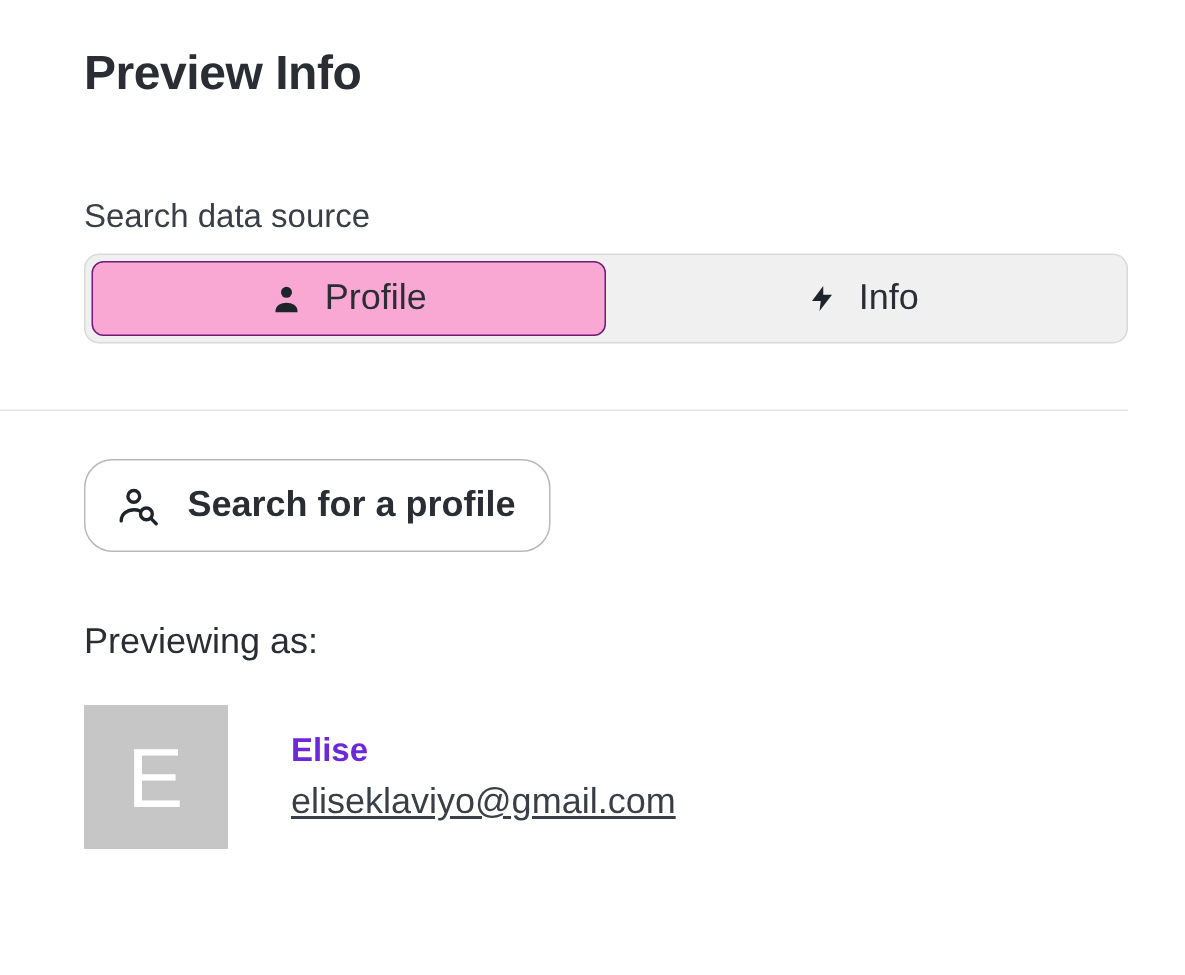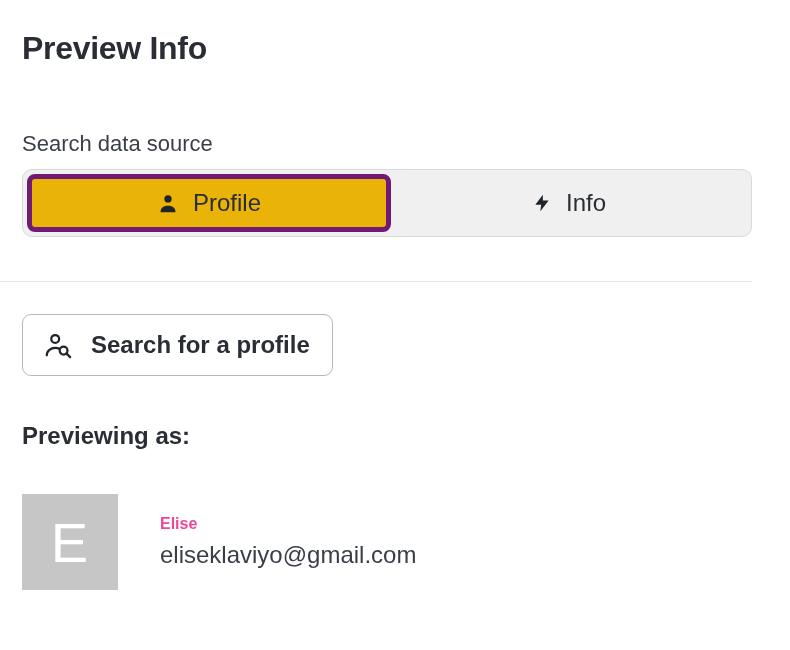--- a/index.html
+++ b/index.html
@@ -8,21 +8,21 @@
       box-sizing: border-box;
     }
     body {
       font-family: -apple-system, BlinkMacSystemFont, "Segoe UI", Helvetica, Arial, sans-serif;
       background: #ffffff;
       color: #2a2e34;
       width: 790px;
       height: 650px;
     }
     .container {
-      padding: 30px 38px 0 22px;
+      padding: 30px 38px 0 56px;
     }
     h1.page-title {
       font-size: 32px;
       font-weight: 700;
       color: #2a2e34;
       letter-spacing: -0.3px;
       margin-bottom: 64px;
     }
     .section-label {
       font-size: 22px;
@@ -47,22 +47,22 @@
       gap: 14px;
       font-size: 24px;
       font-weight: 400;
       color: #2a2e34;
       padding: 10px 0;
       border-radius: 8px;
       cursor: pointer;
       border: 1px solid transparent;
     }
     .segment.active {
-      background: #eab308;
-      border: 5px solid #701a75;
+      background: #f9a8d4;
+      border: 1px solid #701a75;
     }
     .segment .seg-icon {
       display: inline-flex;
       align-items: center;
       justify-content: center;
     }
     .divider {
       height: 1px;
       background: #e4e5e8;
       width: 100%;
@@ -72,37 +72,37 @@
     }
     .below {
       padding-top: 32px;
     }
     .search-profile-btn {
       display: inline-flex;
       align-items: center;
       gap: 18px;
       border: 1px solid #b7b9bd;
       background: #ffffff;
-      border-radius: 9px;
+      border-radius: 19px;
       padding: 16px 22px 16px 20px;
       font-size: 24px;
       font-weight: 700;
       color: #2a2e34;
       cursor: pointer;
     }
     .search-profile-btn .btn-icon {
       display: inline-flex;
     }
     .previewing-label {
       font-size: 24px;
-      font-weight: 700;
+      font-weight: 400;
       color: #2a2e34;
       margin-top: 46px;
       margin-left: 0;
-      margin-bottom: 44px;
+      margin-bottom: 28px;
     }
     .profile-row {
       display: flex;
       align-items: center;
       gap: 42px;
     }
     .avatar {
       width: 96px;
       height: 96px;
       background: #c6c6c6;
@@ -113,28 +113,29 @@
       font-size: 56px;
       font-weight: 400;
       letter-spacing: 1px;
     }
     .profile-texts {
       display: flex;
       flex-direction: column;
       gap: 8px;
     }
     .profile-name {
-      font-size: 16px;
+      font-size: 22px;
       font-weight: 700;
-      color: #ec4899;
+      color: #6d28d9;
     }
     .profile-email {
       font-size: 24px;
       font-weight: 400;
       color: #3a3f47;
+      text-decoration: underline;
     }
   </style>
 </head>
 <body>
 
 <div class="container">
   <h1 class="page-title">Preview Info</h1>
 
   <div class="section-label">Search data source</div>
 

